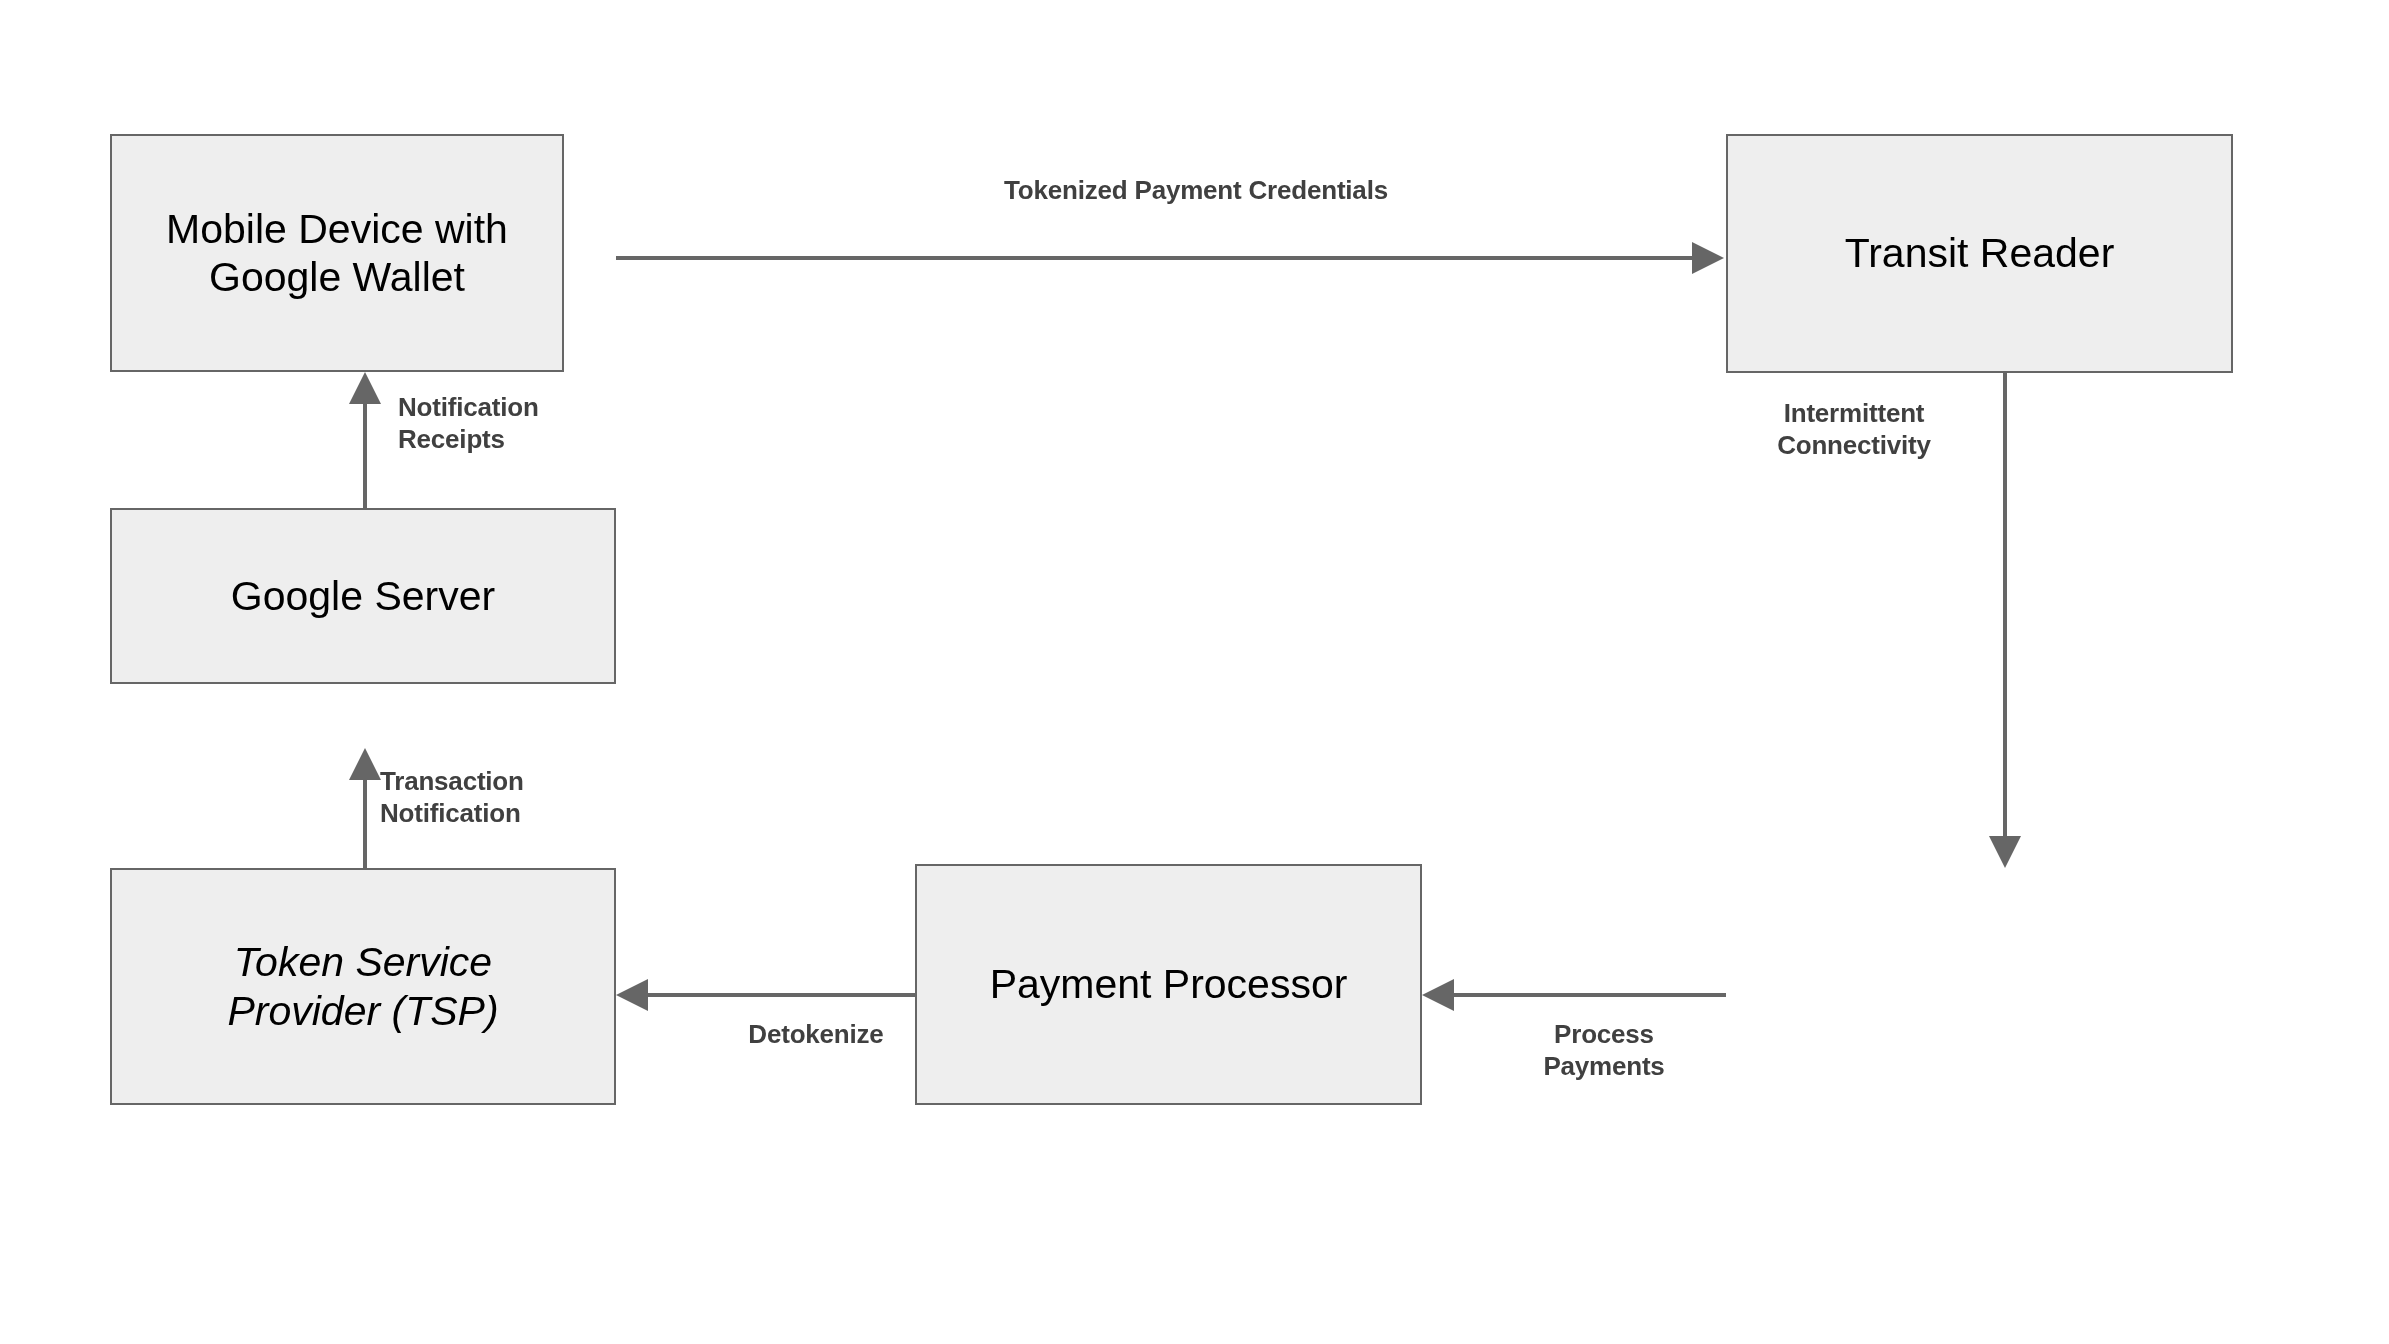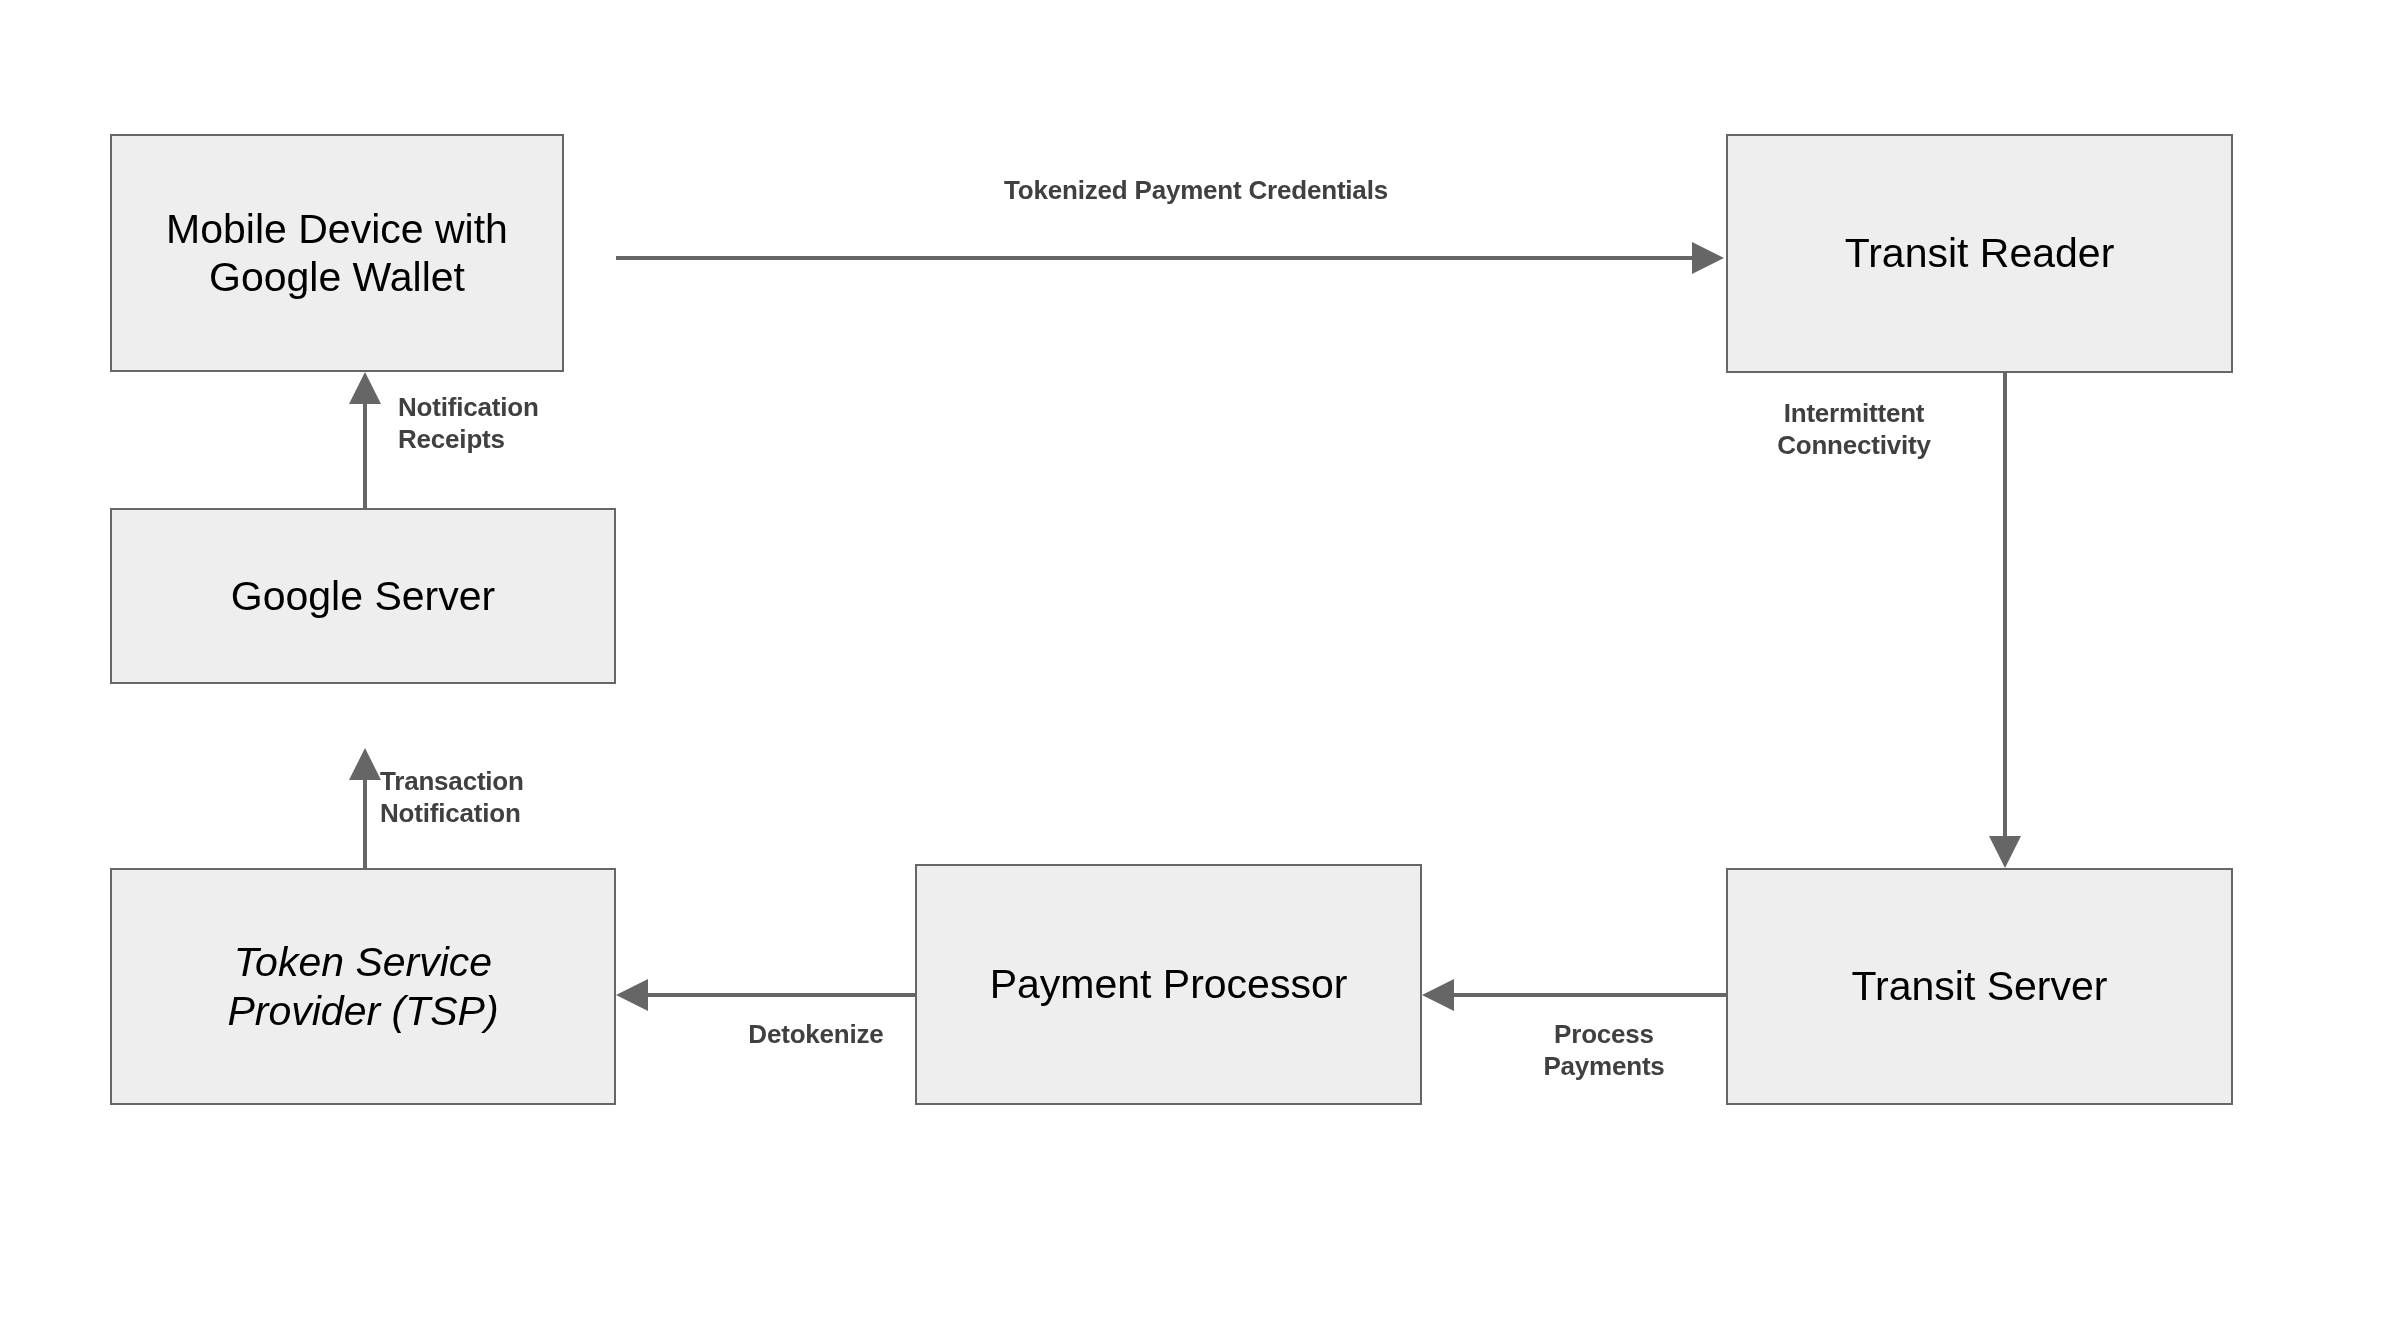--- a/index.html
+++ b/index.html
@@ -124,21 +124,20 @@
 
   <div class="node" id="node-google-server">Google Server</div>
 
   <div class="node" id="node-tsp">Token Service
 Provider (TSP)</div>
 
   <div class="node" id="node-payment-proc">Payment Processor</div>
 
   <div class="node" id="node-transit-reader">Transit Reader</div>
 
-  <div class="node" id="node-transit-server">Transit Server</div>
 
   <div class="edge-label center" id="label-tokenized">Tokenized Payment Credentials</div>
 
   <div class="edge-label left" id="label-notification">Notification
 Receipts</div>
 
   <div class="edge-label left" id="label-transaction">Transaction
 Notification</div>
 
   <div class="edge-label left" id="label-detokenize">Detokenize</div>

